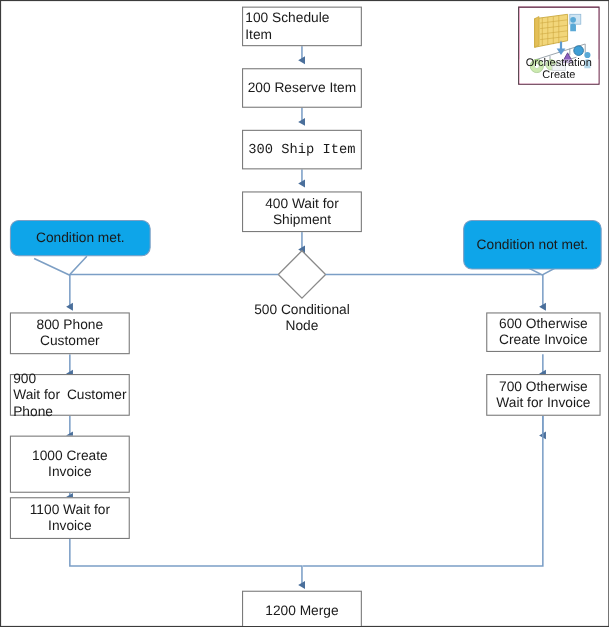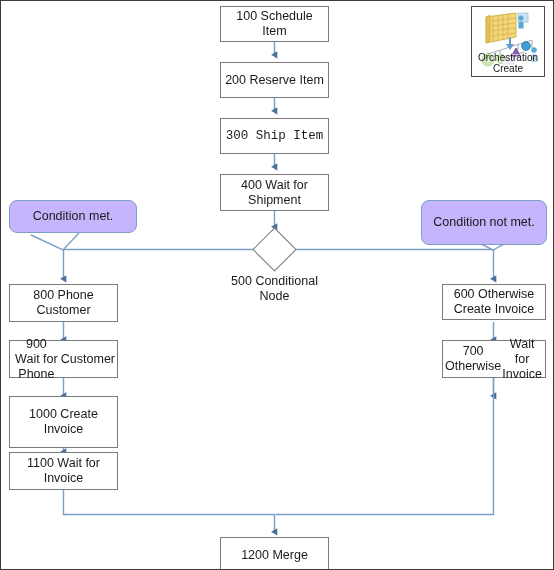--- a/index.html
+++ b/index.html
@@ -26,34 +26,33 @@
     pointer-events: none;
   }
   .node {
     position: absolute;
     box-sizing: border-box;
     border: 1px solid #7b7b7b;
     background: #ffffff;
     color: #1a1a1a;
     font-size: 12.5px;
     line-height: 15px;
-    text-align: center;
     display: flex;
     align-items: center;
     justify-content: center;
     padding: 17px 2px;
     z-index: 3;
   }
   .node span { display: block; }
   .callout {
     position: absolute;
     box-sizing: border-box;
     border: 1px solid #7d9fc4;
     border-radius: 8px;
-    background: #c4b5fd;
+    background: #0ea5e9;
     color: #1a1a1a;
     font-size: 12.5px;
     line-height: 15px;
     display: flex;
     align-items: center;
     justify-content: center;
     z-index: 4;
   }
   .dlabel {
     position: absolute;
@@ -163,21 +162,21 @@
   <div class="node" style="left:8px; top:451px; width:109px; height:38px; flex-direction:column;">
     <span>1100 Wait for</span>
     <span>Invoice</span>
   </div>
 
   <div class="node" style="left:441px; top:283px; width:104px; height:26px; flex-direction:column;">
     <span>600 Otherwise</span>
     <span>Create Invoice</span>
   </div>
 
-  <div class="node" style="left:441px; top:339px; width:104px; height:38px; flex-direction:row;">
+  <div class="node" style="left:441px; top:339px; width:104px; height:38px; flex-direction:column;">
     <span>700 Otherwise</span>
     <span>Wait for Invoice</span>
   </div>
 
   <div class="node" style="left:219px; top:536px; width:109px; height:31px;">
     <span>1200 Merge</span>
   </div>
 
   <div class="callout" style="left:8px; top:199px; width:128px; height:33px;">
     <span>Condition  met.</span>

